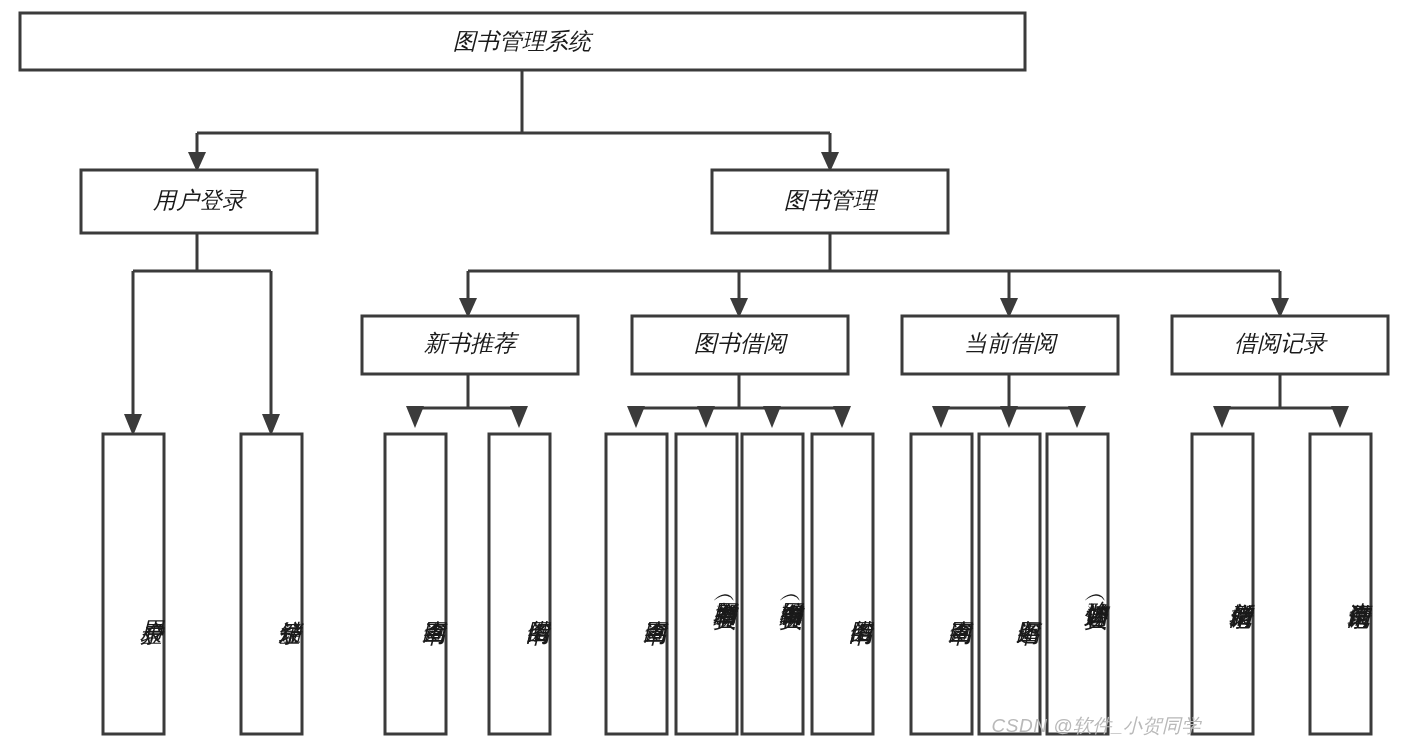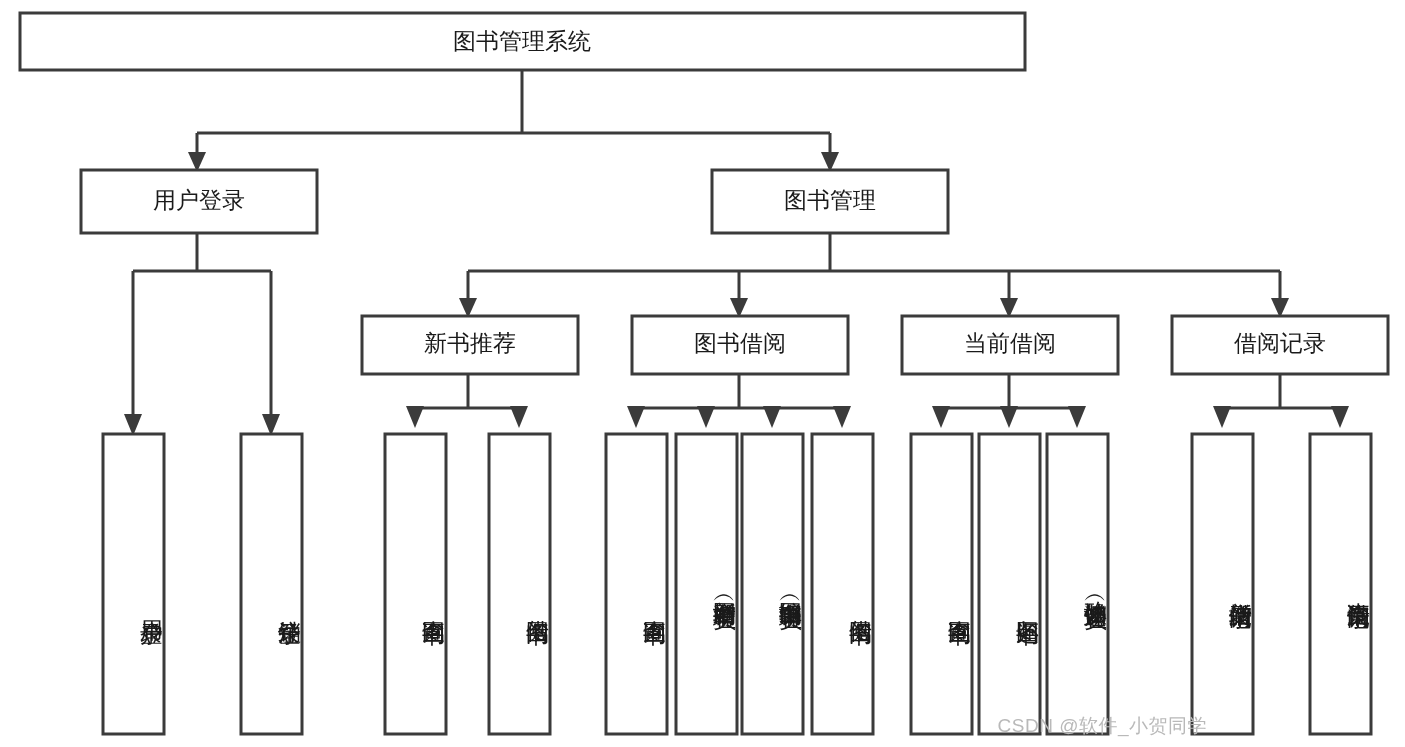--- a/index.html
+++ b/index.html
@@ -11,20 +11,21 @@
     width: 1405px;
     height: 747px;
     font-family: "Liberation Sans", "DejaVu Sans", sans-serif;
     overflow: hidden;
   }
   #diagram-root {
     position: relative;
     width: 1215px;
     height: 747px;
     background: #ffffff;
+    font-style: italic;
   }
   svg.diagram-canvas {
     position: absolute;
     left: 0;
     top: 0;
     width: 1405px;
     height: 747px;
   }
   .node-rect {
     fill: #ffffff;
@@ -56,21 +57,21 @@
     font-size: 23px;
     line-height: 1.05;
     color: #1a1a1a;
     letter-spacing: 1px;
     text-align: center;
     white-space: nowrap;
     pointer-events: none;
   }
   .watermark {
     position: absolute;
-    right: 8px;
+    right: 14px;
     bottom: 8px;
     font-family: "Liberation Sans", "DejaVu Sans", sans-serif;
     font-size: 19px;
     color: #b9b9b9;
     white-space: nowrap;
     letter-spacing: 0.5px;
   }
 </style>
 </head>
 <body>

